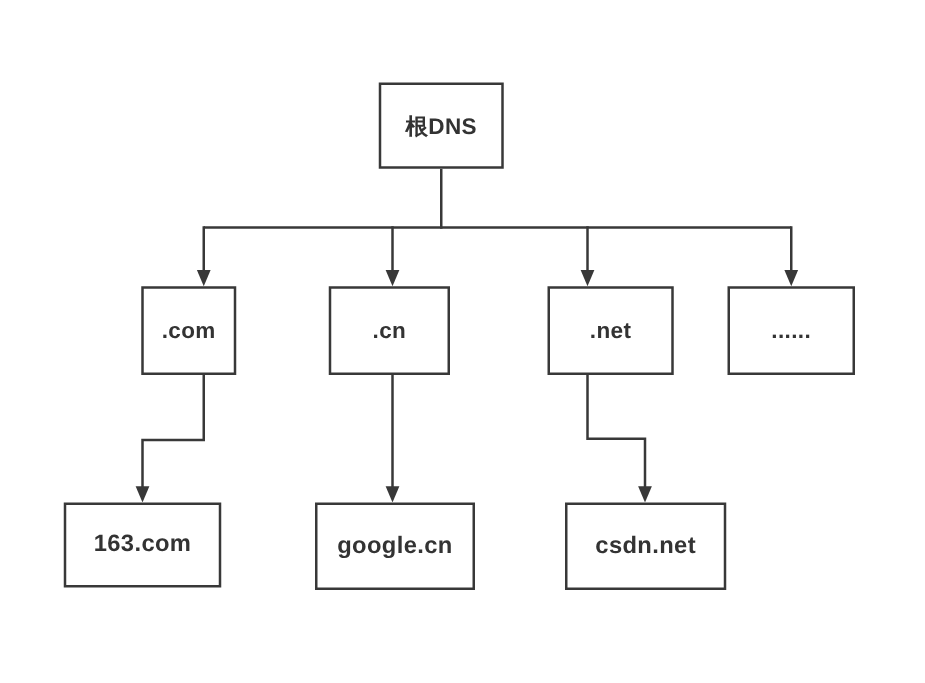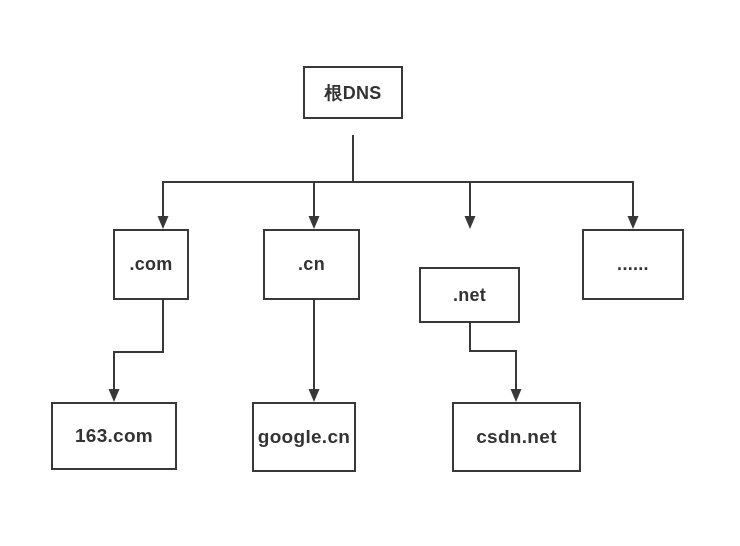--- a/index.html
+++ b/index.html
@@ -35,27 +35,27 @@
     background: #ffffff;
     border: 2px solid #383838;
     display: flex;
     align-items: center;
     justify-content: center;
     font-weight: bold;
     font-size: 18px;
     color: #333333;
     letter-spacing: 0.3px;
   }
-  .node-root   { left: 303px; top:  66px; width: 100px; height: 53px; }
+  .node-root   { left: 303px; top:  66px; width: 100px; height: 69px; }
   .node-com    { left: 113px; top: 229px; width: 76px; height: 71px; }
   .node-cn     { left: 263px; top: 229px; width: 97px; height: 71px; }
-  .node-net    { left: 419px; top: 229px; width: 101px; height: 56px; margin-top: 38px; }
+  .node-net    { left: 438px; top: 229px; width: 101px; height: 71px; }
   .node-others { left: 582px; top: 229px; width: 102px; height: 71px; }
   .node-163    { left:  51px; top: 402px; width: 126px; height: 68px; font-size: 19px; }
-  .node-google { left: 252px; top: 402px; width: 104px; height: 70px; font-size: 19px; }
+  .node-google { left: 252px; top: 402px; width: 128px; height: 70px; font-size: 19px; }
   .node-csdn   { left: 452px; top: 402px; width: 129px; height: 70px; font-size: 19px; text-align: right; }
 </style>
 </head>
 <body>
 
 <div class="canvas">
 
   <svg class="edges-svg" viewBox="0 0 740 546" xmlns="http://www.w3.org/2000/svg">
 
     <path d="M353 135 L353 183"></path>

